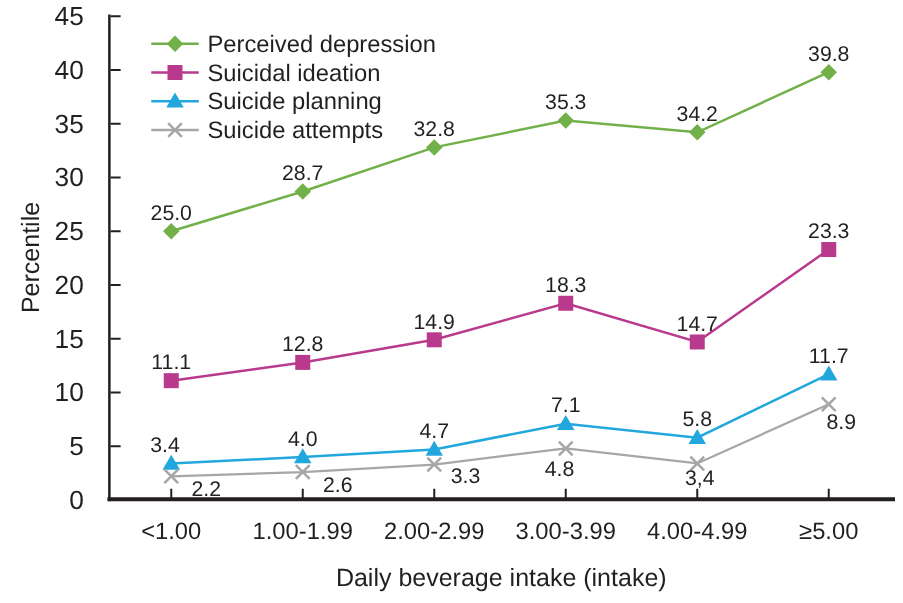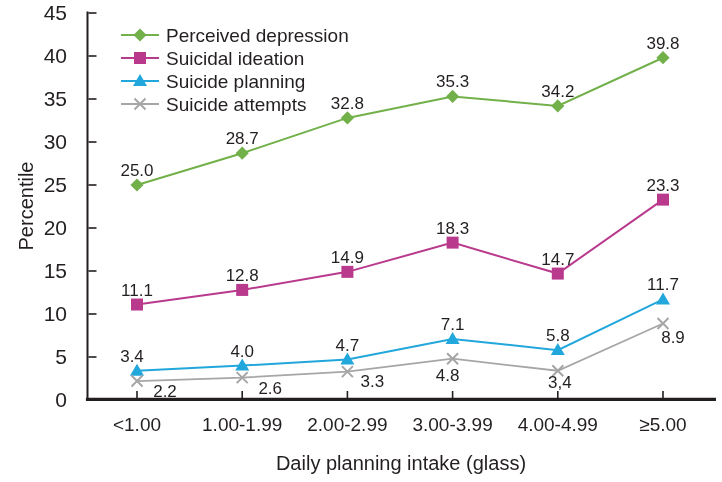--- a/index.html
+++ b/index.html
@@ -124,14 +124,14 @@
         <path d="M 140 74 L 147 86 L 133 86 Z" fill="#22a7dc"></path>
         <text x="166" y="87.5" font-size="19" fill="#231f20">Suicide planning</text>
       </g>
       <g>
         <line x1="121" y1="104" x2="159" y2="104" stroke="#a6a6a6" stroke-width="2"></line>
         <path d="M 134.5 98.5 L 145.5 109.5 M 145.5 98.5 L 134.5 109.5" stroke="#a6a6a6" stroke-width="2" fill="none"></path>
         <text x="166" y="110.5" font-size="19" fill="#231f20">Suicide attempts</text>
       </g>
     </svg>
   <div class="axis-title y-title">Percentile</div>
-  <div class="axis-title x-title">Daily planning intake (glass)</div>
+  <div class="axis-title x-title">Daily beverage intake (intake)</div>
 </div>
 
 </body></html>

